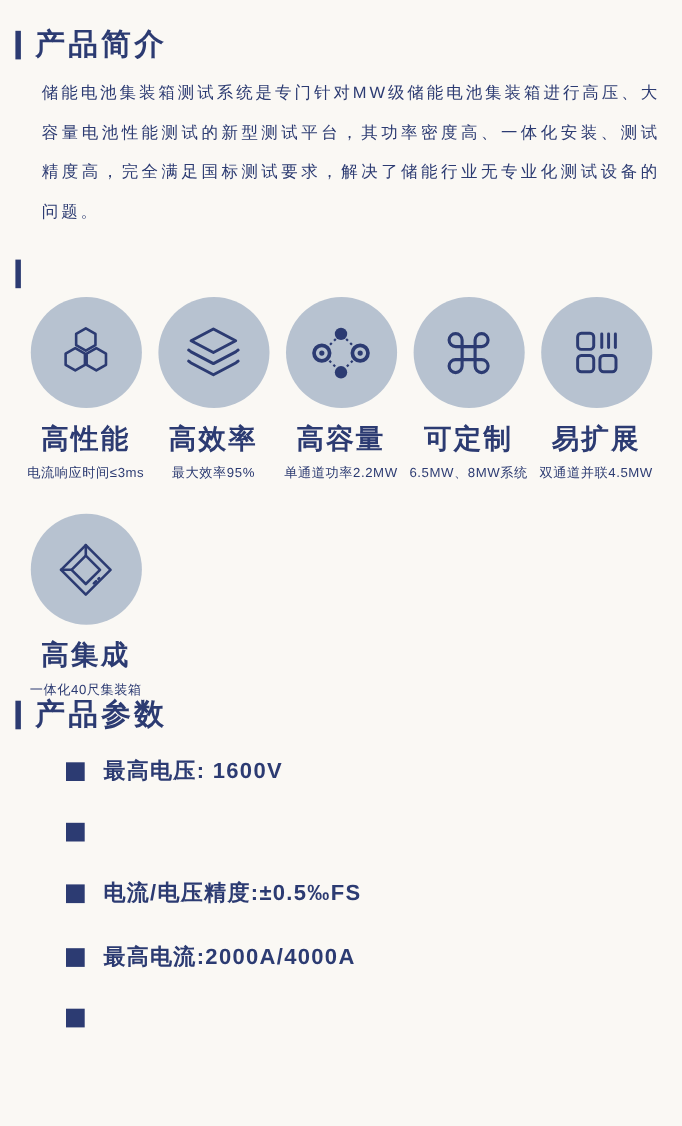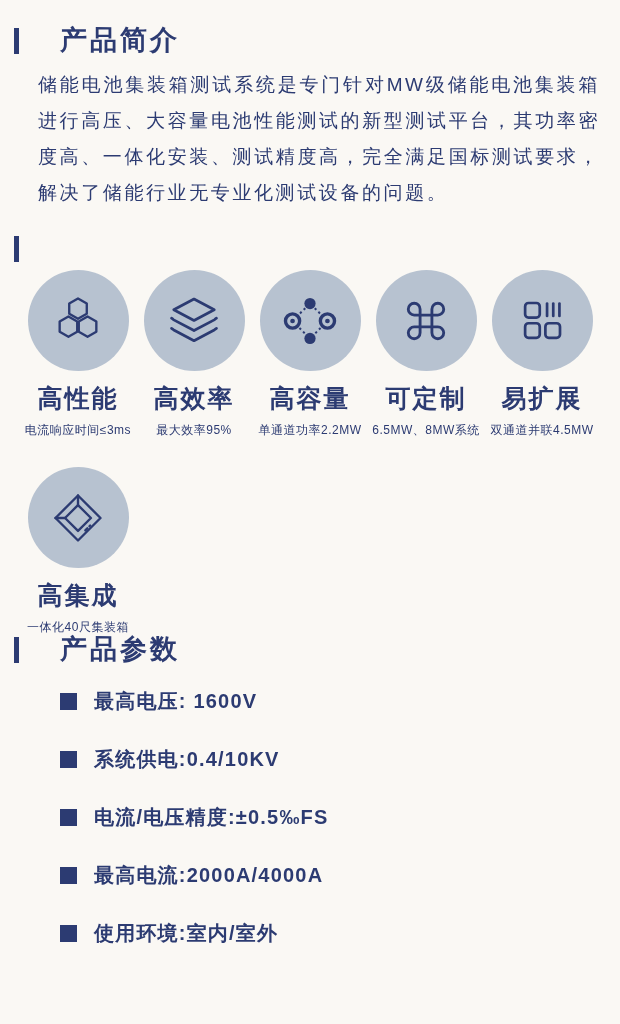--- a/index.html
+++ b/index.html
@@ -4,28 +4,28 @@
 <style>
   html,body{margin:0;padding:0;}
   body{
     width:620px;height:1024px;
     background:#faf8f4;
     font-family:"Liberation Sans","DejaVu Sans",sans-serif;
     color:#2c3b72;
     overflow:hidden;
     position:relative;
   }
-  .section-header{display:flex;align-items:center;margin-left:14px;gap:28px;}
+  .section-header{display:flex;align-items:center;margin-left:14px;}
   .section-bar{width:5px;height:26px;background:#2c3b72;margin-right:13px;flex:0 0 auto;}
   .section-title{font-size:27px;font-weight:bold;letter-spacing:3px;line-height:1;}
 
   .intro{padding-top:27px;}
   .intro-body{
     margin:13px 20px 0 38px;
-    font-size:19px;line-height:36px;letter-spacing:2.6px;
+    font-size:15px;line-height:36px;letter-spacing:2.6px;
     font-weight:500;text-align:justify;
   }
 
   .features-header{margin-top:25px;}
   .features-grid{
     display:grid;grid-template-columns:repeat(5,1fr);
     margin:8px 20px 0 20px;row-gap:28px;
   }
   .feature{display:flex;flex-direction:column;align-items:center;text-align:center;}
   .feature-circle{
@@ -171,29 +171,27 @@
     <div class="section-title">产品参数</div>
   </div>
 
   <div class="params-list">
     <div class="param-row">
       <div class="param-bullet"></div>
       <div class="param-text">最高电压: 1600V</div>
     </div>
     <div class="param-row">
       <div class="param-bullet"></div>
-      <div class="param-text">系统供电:0.4/10KV</div>
     </div>
     <div class="param-row">
       <div class="param-bullet"></div>
       <div class="param-text">电流/电压精度:±0.5‰FS</div>
     </div>
     <div class="param-row">
       <div class="param-bullet"></div>
       <div class="param-text">最高电流:2000A/4000A</div>
     </div>
     <div class="param-row">
       <div class="param-bullet"></div>
-      <div class="param-text">使用环境:室内/室外</div>
     </div>
 
   </div>
 </div>
 
 </body></html>

